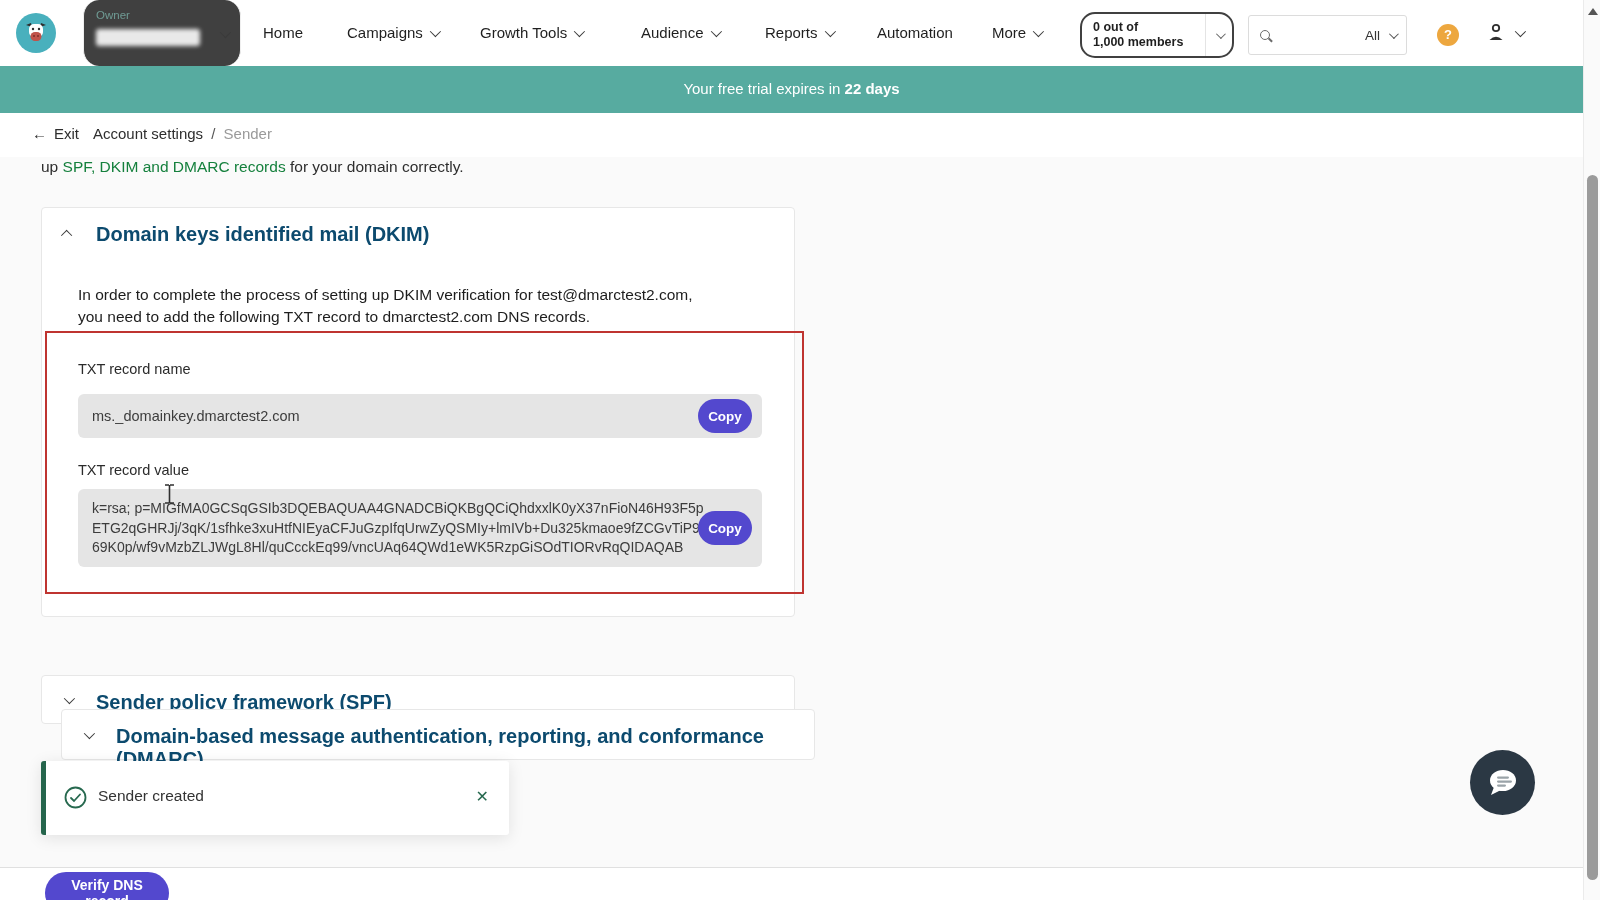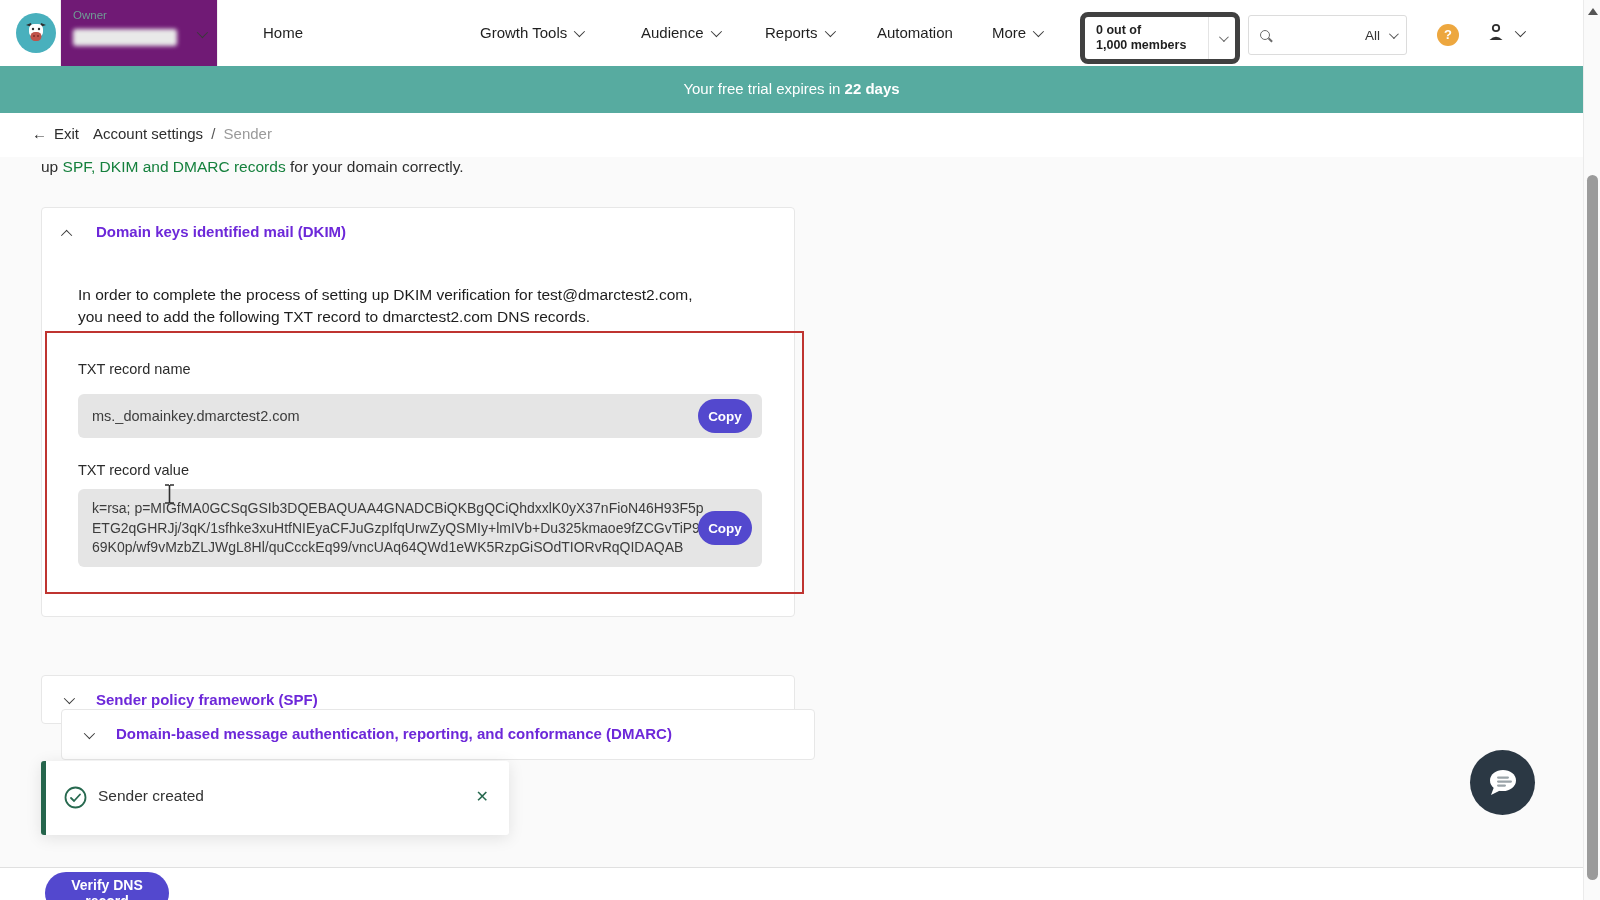--- a/index.html
+++ b/index.html
@@ -3,29 +3,29 @@
 <meta charset="utf-8">
 <style>
   html,body{margin:0;padding:0;}
   body{
     width:1600px;height:900px;position:relative;overflow:hidden;
     font-family:"Liberation Sans",sans-serif;background:#ffffff;color:#222;
   }
   
   .topnav{position:absolute;left:0;top:0;width:1583px;height:66px;background:#fff;}
   .logo{position:absolute;left:16px;top:13px;width:40px;height:40px;border-radius:50%;background:#49b0bd;display:flex;align-items:center;justify-content:center;}
-  .account{position:absolute;left:60px;top:0;width:156px;height:66px;background:#701a75;border-left:1px solid #efefef;border-right:1px solid #efefef;}
+  .account{position:absolute;left:83px;top:0;width:156px;height:66px;background:#404040;border-left:1px solid #efefef;border-right:1px solid #efefef;border-radius:16px;}
   .account .role{position:absolute;left:12px;top:9px;font-size:11.5px;color:#6f9b94;}
   .account .blur-name{position:absolute;left:12px;top:29px;width:104px;height:17px;background:#e9e9e9;border-radius:3px;filter:blur(2px);}
   .account .chev{position:absolute;right:12px;top:30px;}
   .nav-item{position:absolute;top:0;height:66px;line-height:66px;font-size:15px;color:#1f1f1f;display:flex;align-items:center;gap:7px;cursor:pointer;}
   .chev{width:7px;height:7px;border-right:1.6px solid #3a3a3a;border-bottom:1.6px solid #3a3a3a;display:inline-block;}
   .chev.down{transform:rotate(45deg) translateY(-2px);}
   .chev.up{transform:rotate(-135deg) translateY(-2px);}
-  .members-box{position:absolute;left:1080px;top:12px;width:150px;height:42px;border:5px solid #404040;border-radius:8px;background:#fff;}
+  .members-box{position:absolute;left:1080px;top:12px;width:150px;height:42px;border:2px solid #404040;border-radius:15px;background:#fff;}
   .members-box .lines{position:absolute;left:11px;top:6px;font-size:12.5px;font-weight:bold;color:#1f1f1f;line-height:15px;}
   .members-box .dd{position:absolute;right:0;top:0;width:26px;height:100%;border-left:1px solid #e4e4e4;display:flex;align-items:center;justify-content:center;}
   .members-box .dd .chev{width:6px;height:6px;border-color:#666;}
   .search-box{position:absolute;left:1248px;top:15px;width:157px;height:38px;border:1px solid #dcdcdc;border-radius:3px;background:#fff;display:flex;align-items:center;}
   .mag{width:8px;height:8px;border:1.6px solid #6b6b6b;border-radius:50%;position:relative;margin-left:11px;}
   .mag::after{content:"";position:absolute;width:5px;height:1.6px;background:#6b6b6b;transform:rotate(45deg);right:-4px;bottom:-2px;}
   .search-box .filter{position:absolute;right:26px;font-size:13.5px;color:#333;}
   .search-box .chev{position:absolute;right:10px;width:6px;height:6px;border-color:#555;}
   .help-btn{position:absolute;left:1437px;top:24px;width:22px;height:22px;border-radius:50%;background:#eda73f;color:#fff;font-size:13px;font-weight:bold;text-align:center;line-height:22px;}
   .user-menu{position:absolute;left:1486px;top:22px;display:flex;align-items:center;gap:9px;}
@@ -41,21 +41,21 @@
   .crumb{position:absolute;left:93px;top:12px;font-size:15px;}
   .crumb .sec{color:#2e2e2e;}
   .crumb .sep{color:#555;margin:0 4px;}
   .crumb .cur{color:#9a9a9a;}
   
   .content{position:absolute;left:0;top:157px;width:1583px;height:711px;background:#fafafa;}
   .scrolled-line{position:absolute;left:41px;top:1px;height:17px;overflow:hidden;font-size:15.5px;color:#2e2e2e;}
   .scrolled-line .lnk{color:#15803d;}
   .card{position:absolute;left:41px;width:754px;background:#fff;border:1px solid #e7e7e7;border-radius:4px;box-sizing:border-box;}
   .card .hdr-chev{position:absolute;left:22px;top:22px;}
-  .card .hdr-title{position:absolute;left:54px;top:15px;font-size:15px;font-weight:600;color:#6d28d9;}
+  .card .hdr-title{position:absolute;left:54px;top:15px;font-size:20px;font-weight:600;color:#0c4a6e;}
   .dkim-card{top:50px;height:410px;}
   .dkim-desc{position:absolute;left:36px;top:76px;font-size:15.5px;line-height:21.5px;color:#1d1d1d;}
   .field-label{position:absolute;left:36px;font-size:14.5px;color:#2b2b2b;}
   .gray-field{position:absolute;left:36px;width:684px;background:#e5e5e5;border-radius:6px;box-sizing:border-box;}
   .name-field{top:186px;height:44px;}
   .name-field .val{position:absolute;left:14px;top:0;line-height:44px;font-size:14.5px;color:#3c3c3c;}
   .value-field{top:281px;height:78px;padding:10px 14px;}
   .value-field .vline{font-size:14px;line-height:19.5px;color:#3c3c3c;white-space:nowrap;}
   .copy-btn{position:absolute;right:10px;width:54px;height:34px;background:#5348ce;border:none;border-radius:17px;color:#fff;font-size:13.5px;font-weight:bold;font-family:"Liberation Sans",sans-serif;cursor:pointer;}
   .red-box{position:absolute;left:45px;top:174px;width:759px;height:263px;border:2px solid #bf3430;box-sizing:border-box;pointer-events:none;z-index:5;}
@@ -98,20 +98,24 @@
 
   <div class="account">
     <span class="role">Owner</span>
     <span class="blur-name"></span>
     <span class="chev down"></span>
   </div>
 
   <div class="nav-item" style="left:263px">
     <span>Home</span>
   </div>
+  <div class="nav-item" style="left:347px">
+    <span>Campaigns</span>
+      <span class="chev down"></span>
+  </div>
   <div class="nav-item" style="left:480px">
     <span>Growth Tools</span>
       <span class="chev down"></span>
   </div>
   <div class="nav-item" style="left:641px">
     <span>Audience</span>
       <span class="chev down"></span>
   </div>
   <div class="nav-item" style="left:765px">
     <span>Reports</span>

